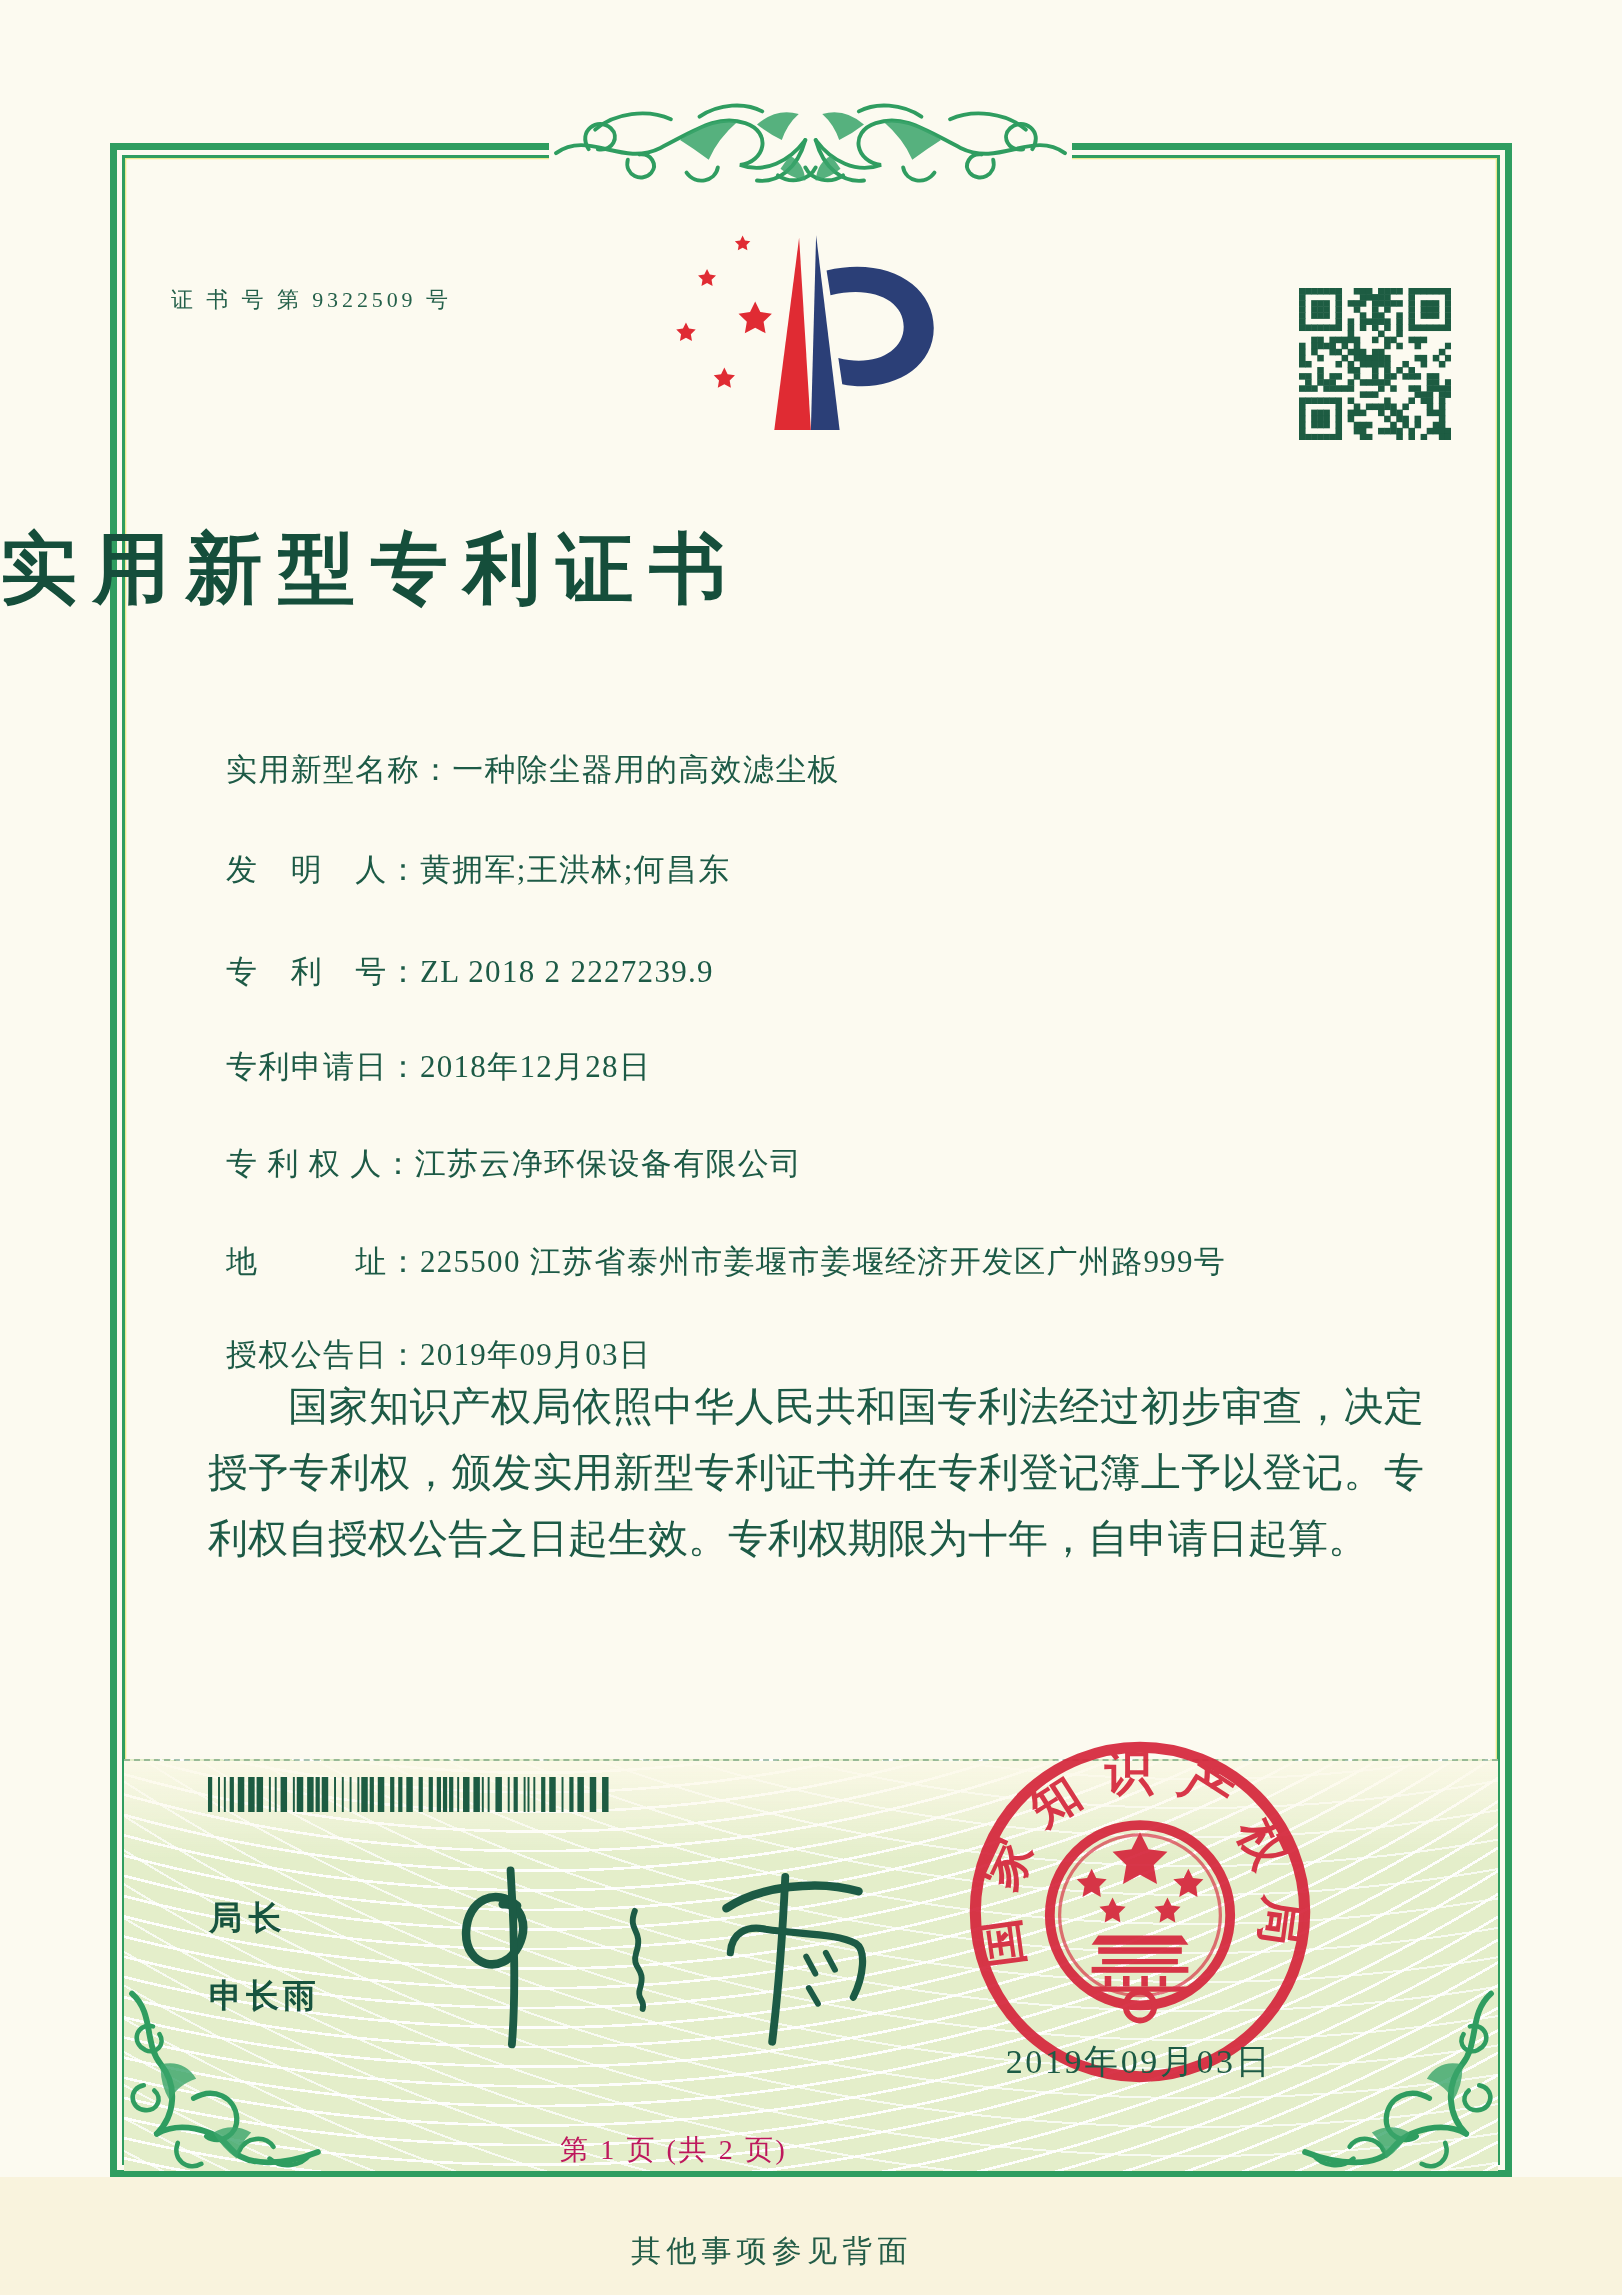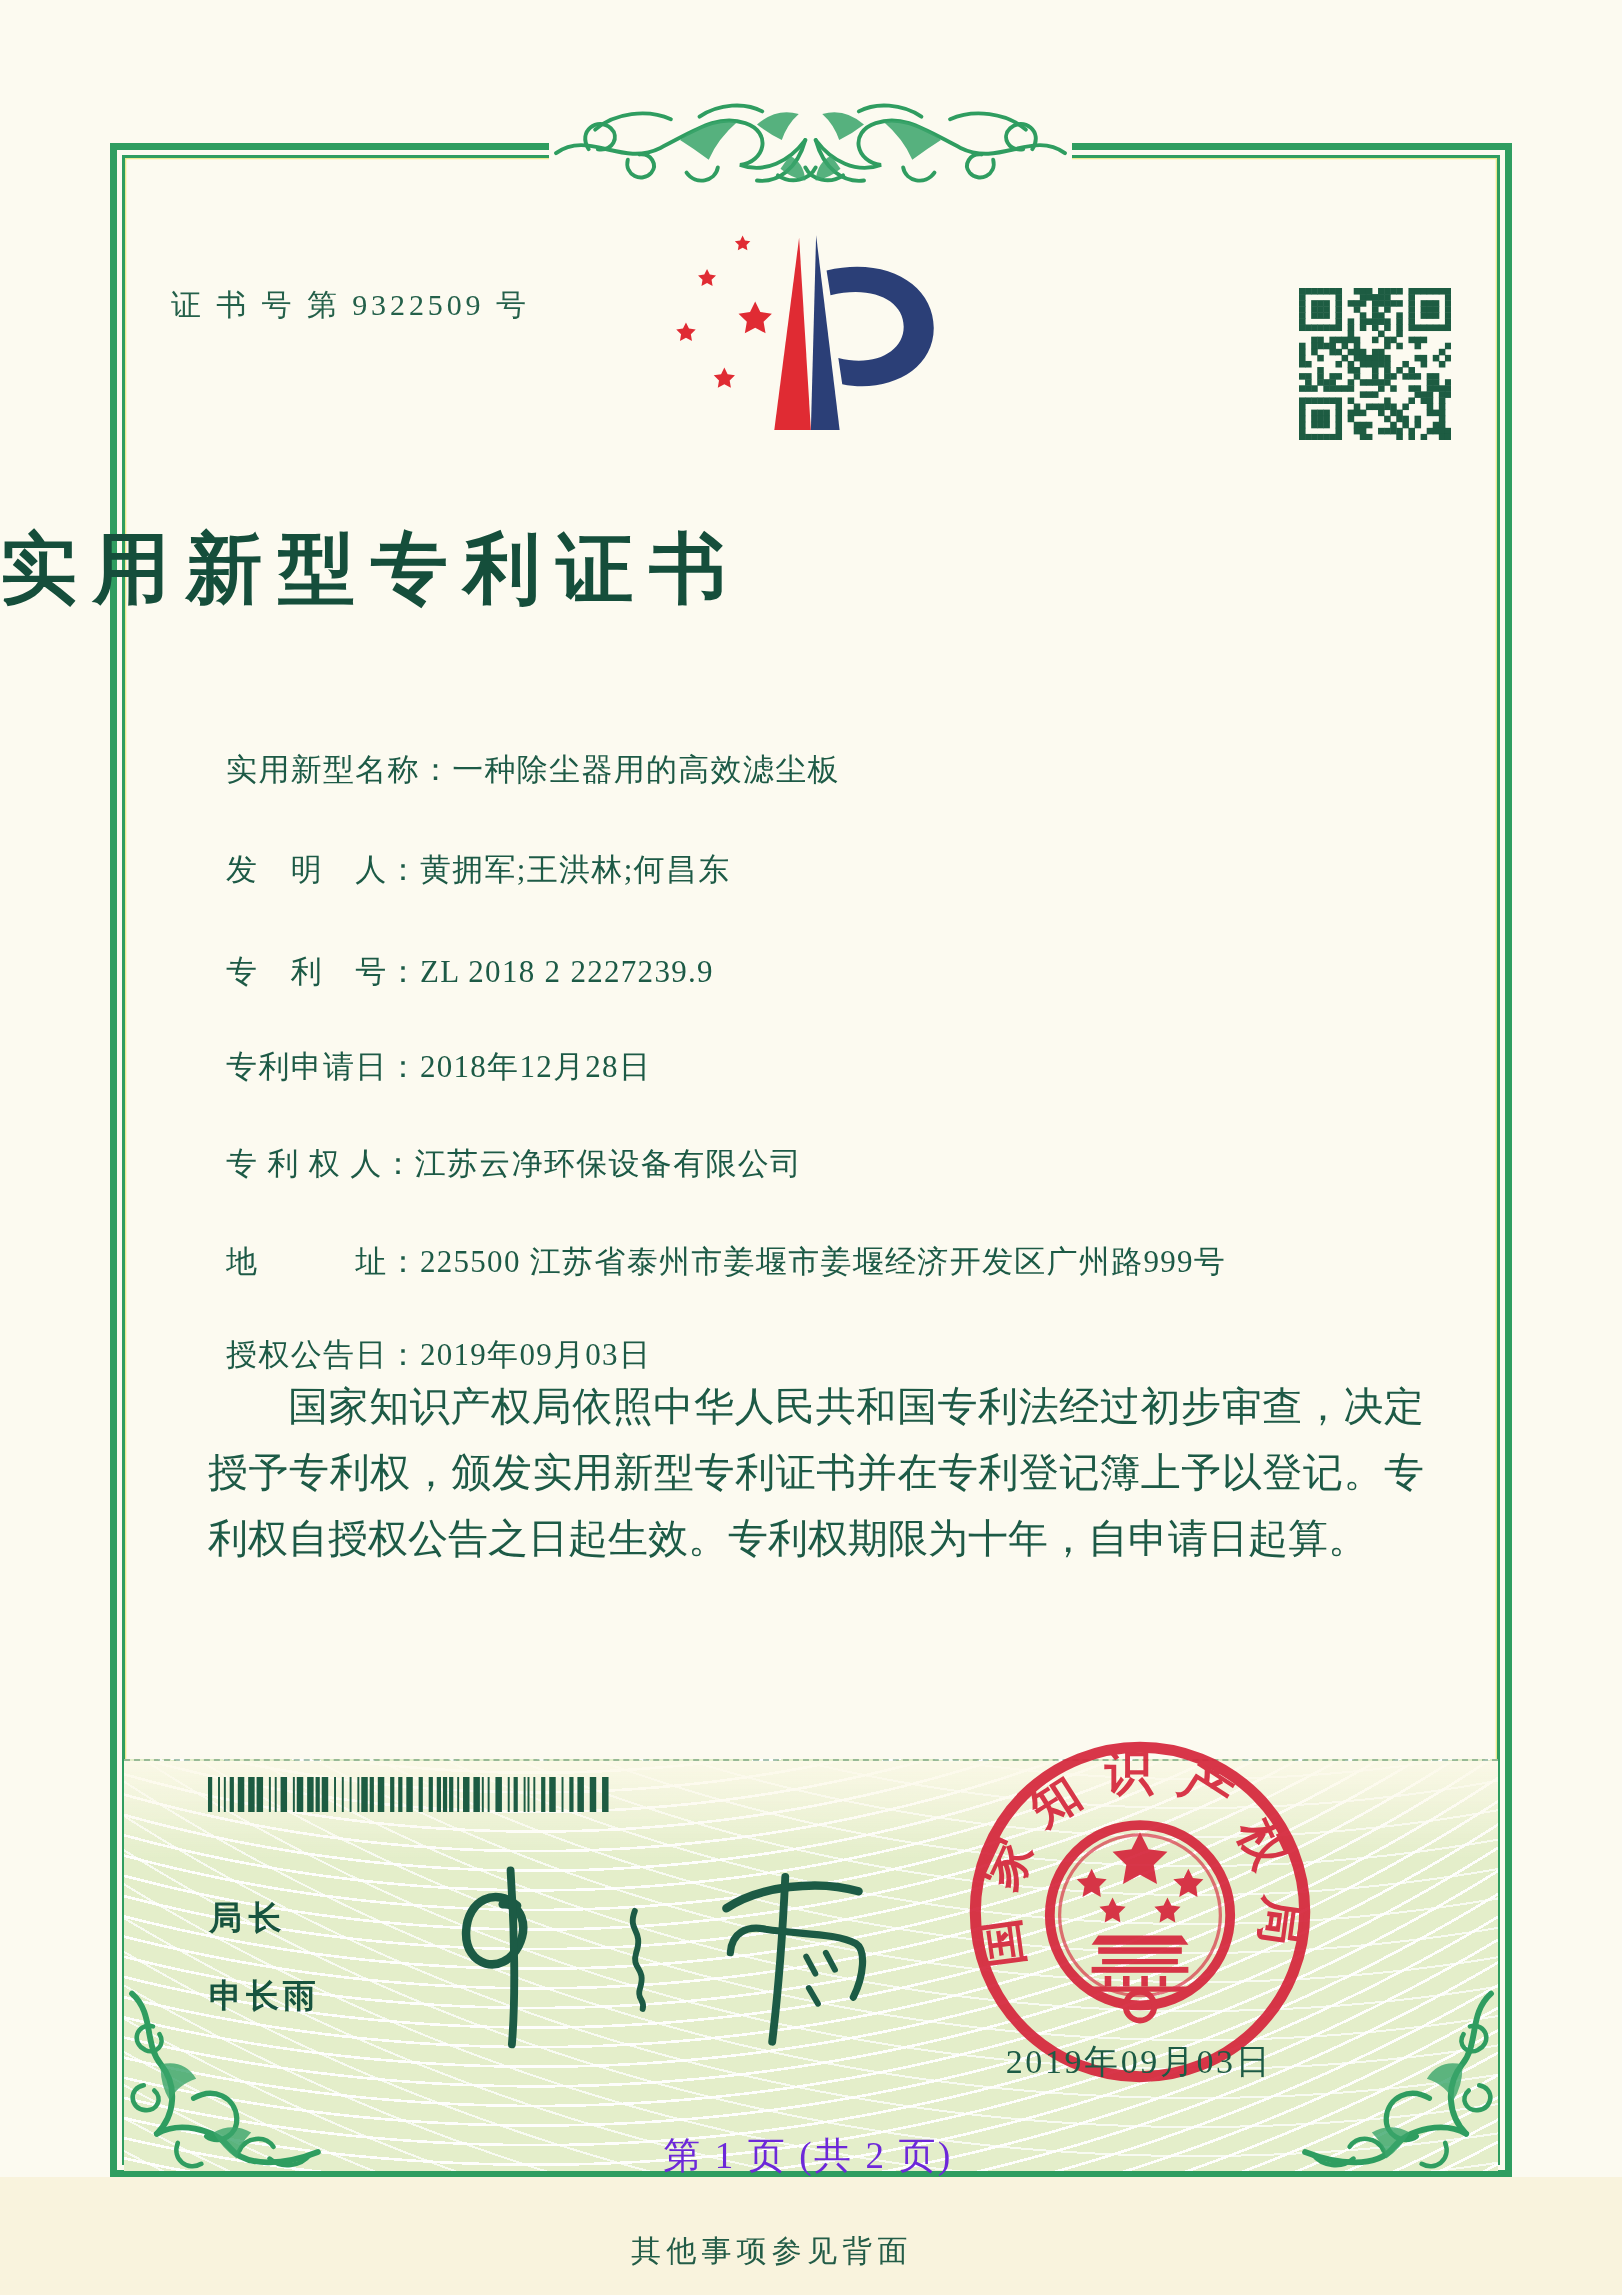--- a/index.html
+++ b/index.html
@@ -16,21 +16,21 @@
     left:110px;top:143px;width:1402px;height:2034px;
     border:7.9px solid #2f9d60;box-sizing:border-box;
   }
   .frame-inner{
     position:absolute;left:4.6px;top:4.6px;right:4.6px;bottom:4.6px;
     border:3.3px solid #2f9d60;box-shadow:0 0 0 1.3px #eee98d inset;
   }
 
   
   .cert-no{
-    left:171px;top:285px;font-size:30px;letter-spacing:3.9px;
+    left:171px;top:285px;font-size:22px;letter-spacing:3.9px;
     color:#24604a;white-space:pre;
   }
   .doc-title{
     left:0;right:0;top:518px;text-align:left;
     font-size:77px;font-weight:bold;letter-spacing:15.7px;
     color:#154e3b;white-space:pre;
   }
 
   
   .field-row{
@@ -61,22 +61,22 @@
   }
 
   .director-title{left:209px;top:1896px;font-size:33px;font-weight:600;color:#17543f;letter-spacing:6.5px;}
   .director-name{left:209px;top:1974px;font-size:33px;font-weight:600;color:#17543f;letter-spacing:3.9px;}
 
   .seal-date{
     left:982px;top:2039px;width:314px;text-align:center;
     font-size:34px;color:#1c5b45;letter-spacing:2.6px;z-index:6;white-space:pre;
   }
   .page-info{
-    left:560px;top:2131px;width:393px;text-align:right;
-    font-size:37px;color:#6d28d9;letter-spacing:2.6px;white-space:pre;
+    left:560px;top:2131px;width:393px;text-align:left;
+    font-size:28px;color:#be185d;letter-spacing:2.6px;white-space:pre;
   }
   .back-note{
     left:631px;top:2231px;font-size:30px;color:#235c47;letter-spacing:5.2px;white-space:pre;
   }
   .bottom-strip{left:0;top:2177px;width:1622px;height:118px;background:#f9f3dd;}
 </style>
 </head>
 <body>
 
 <div class="abs bottom-strip"></div>

